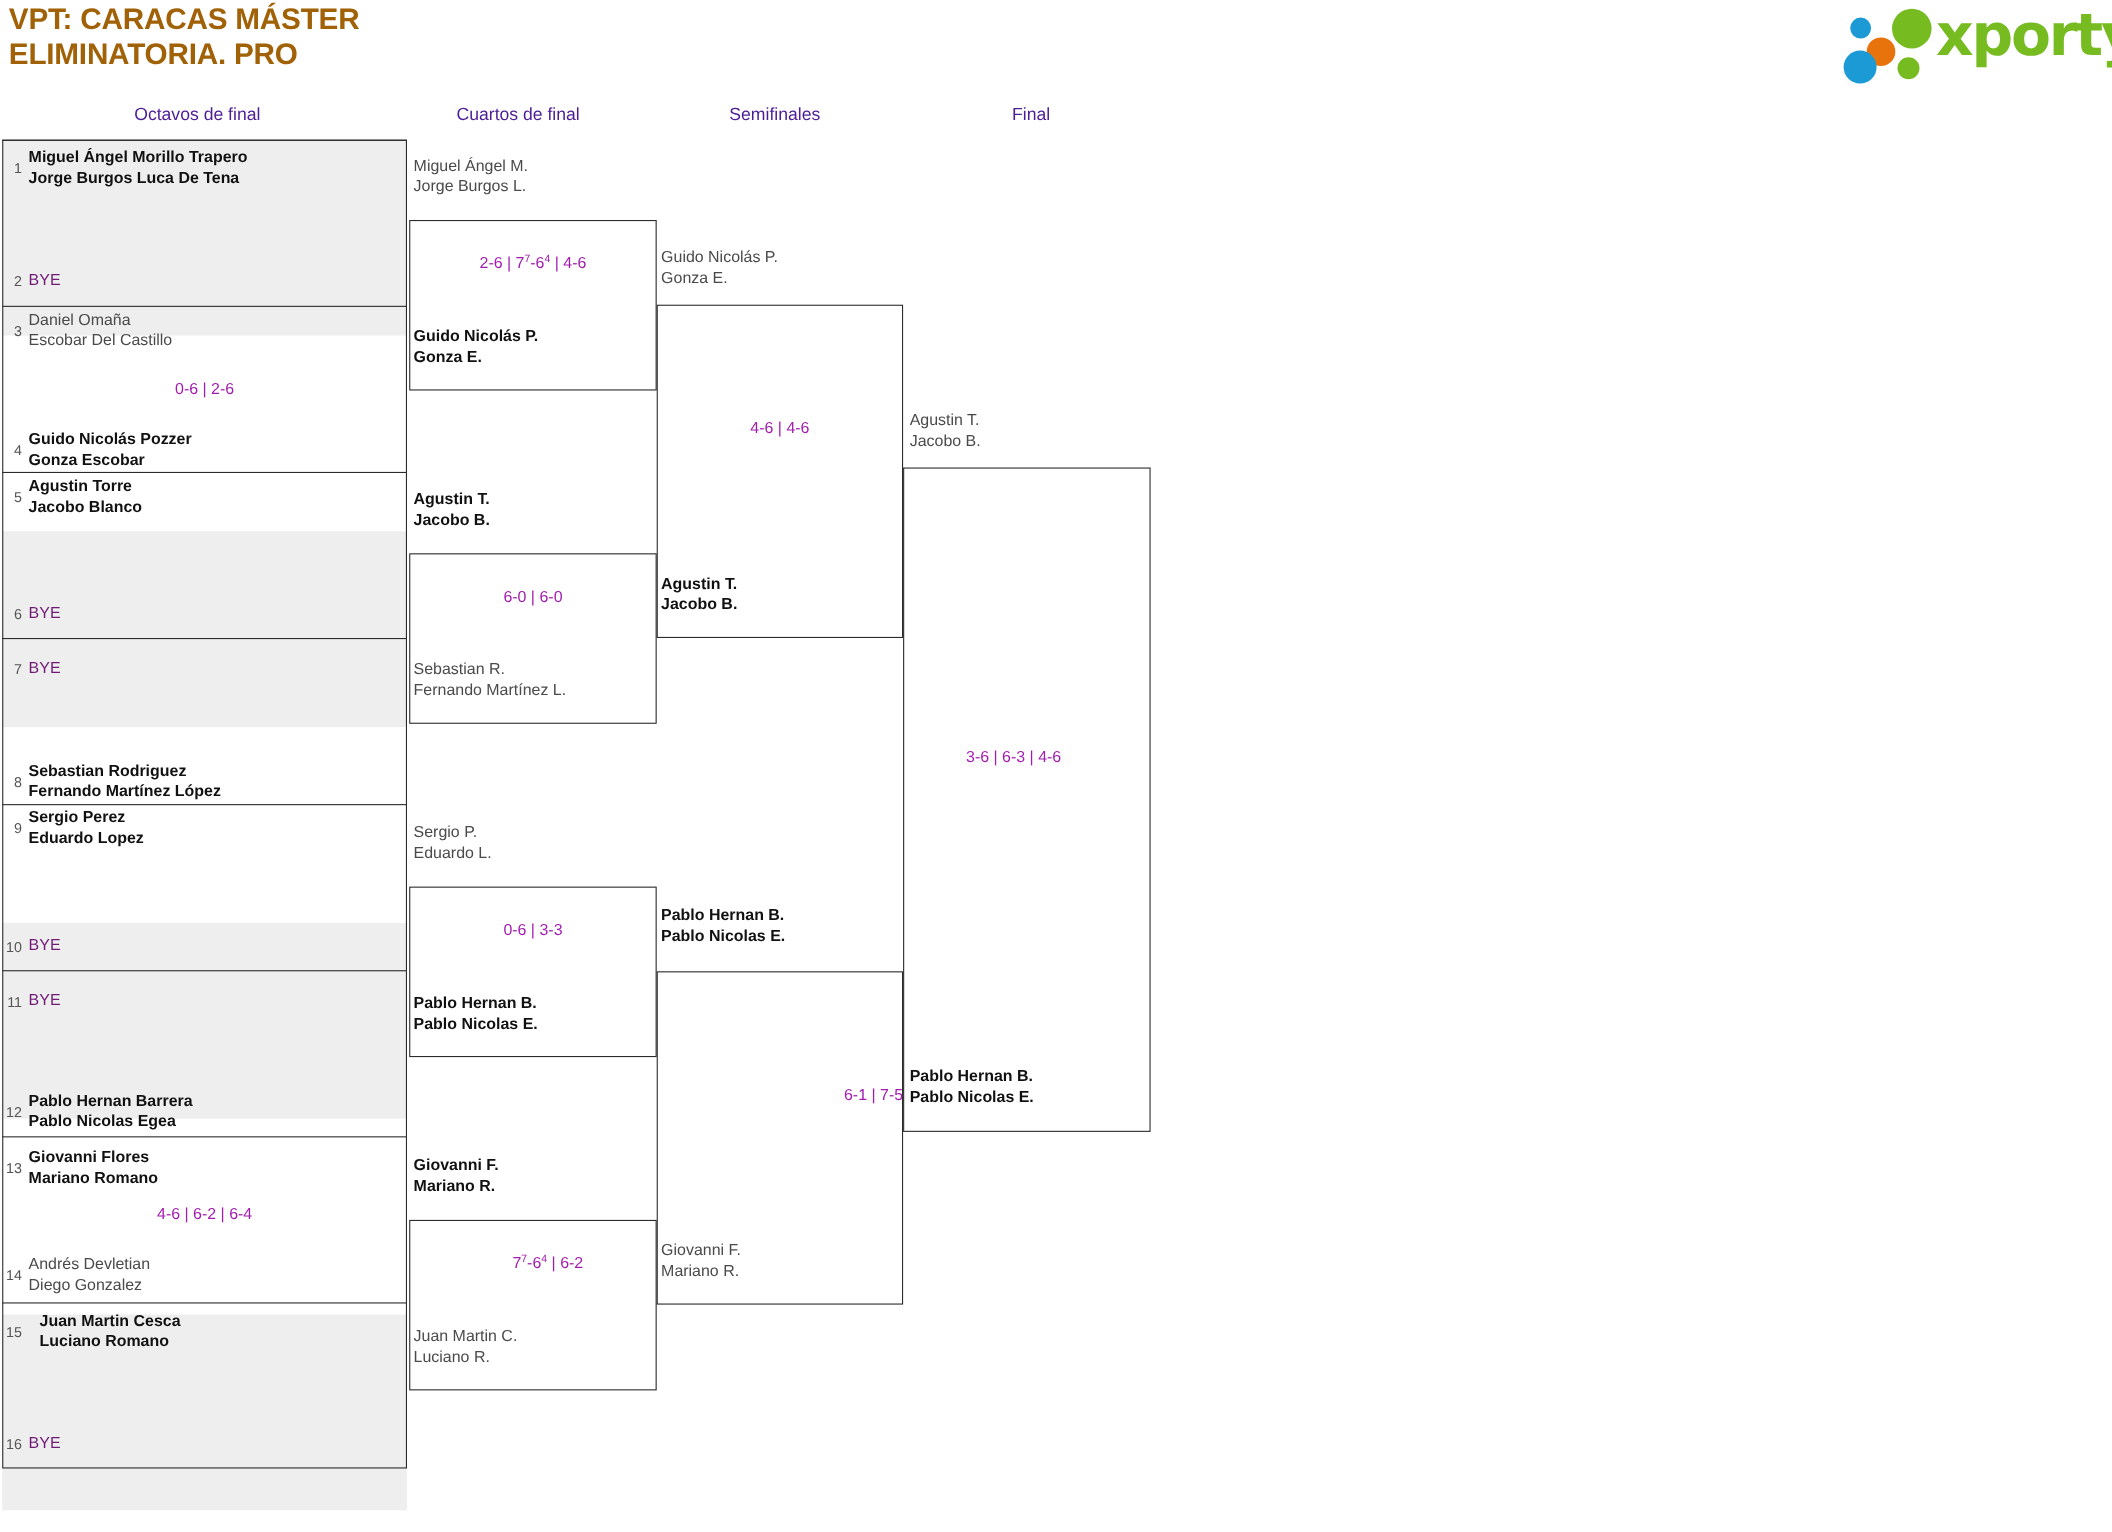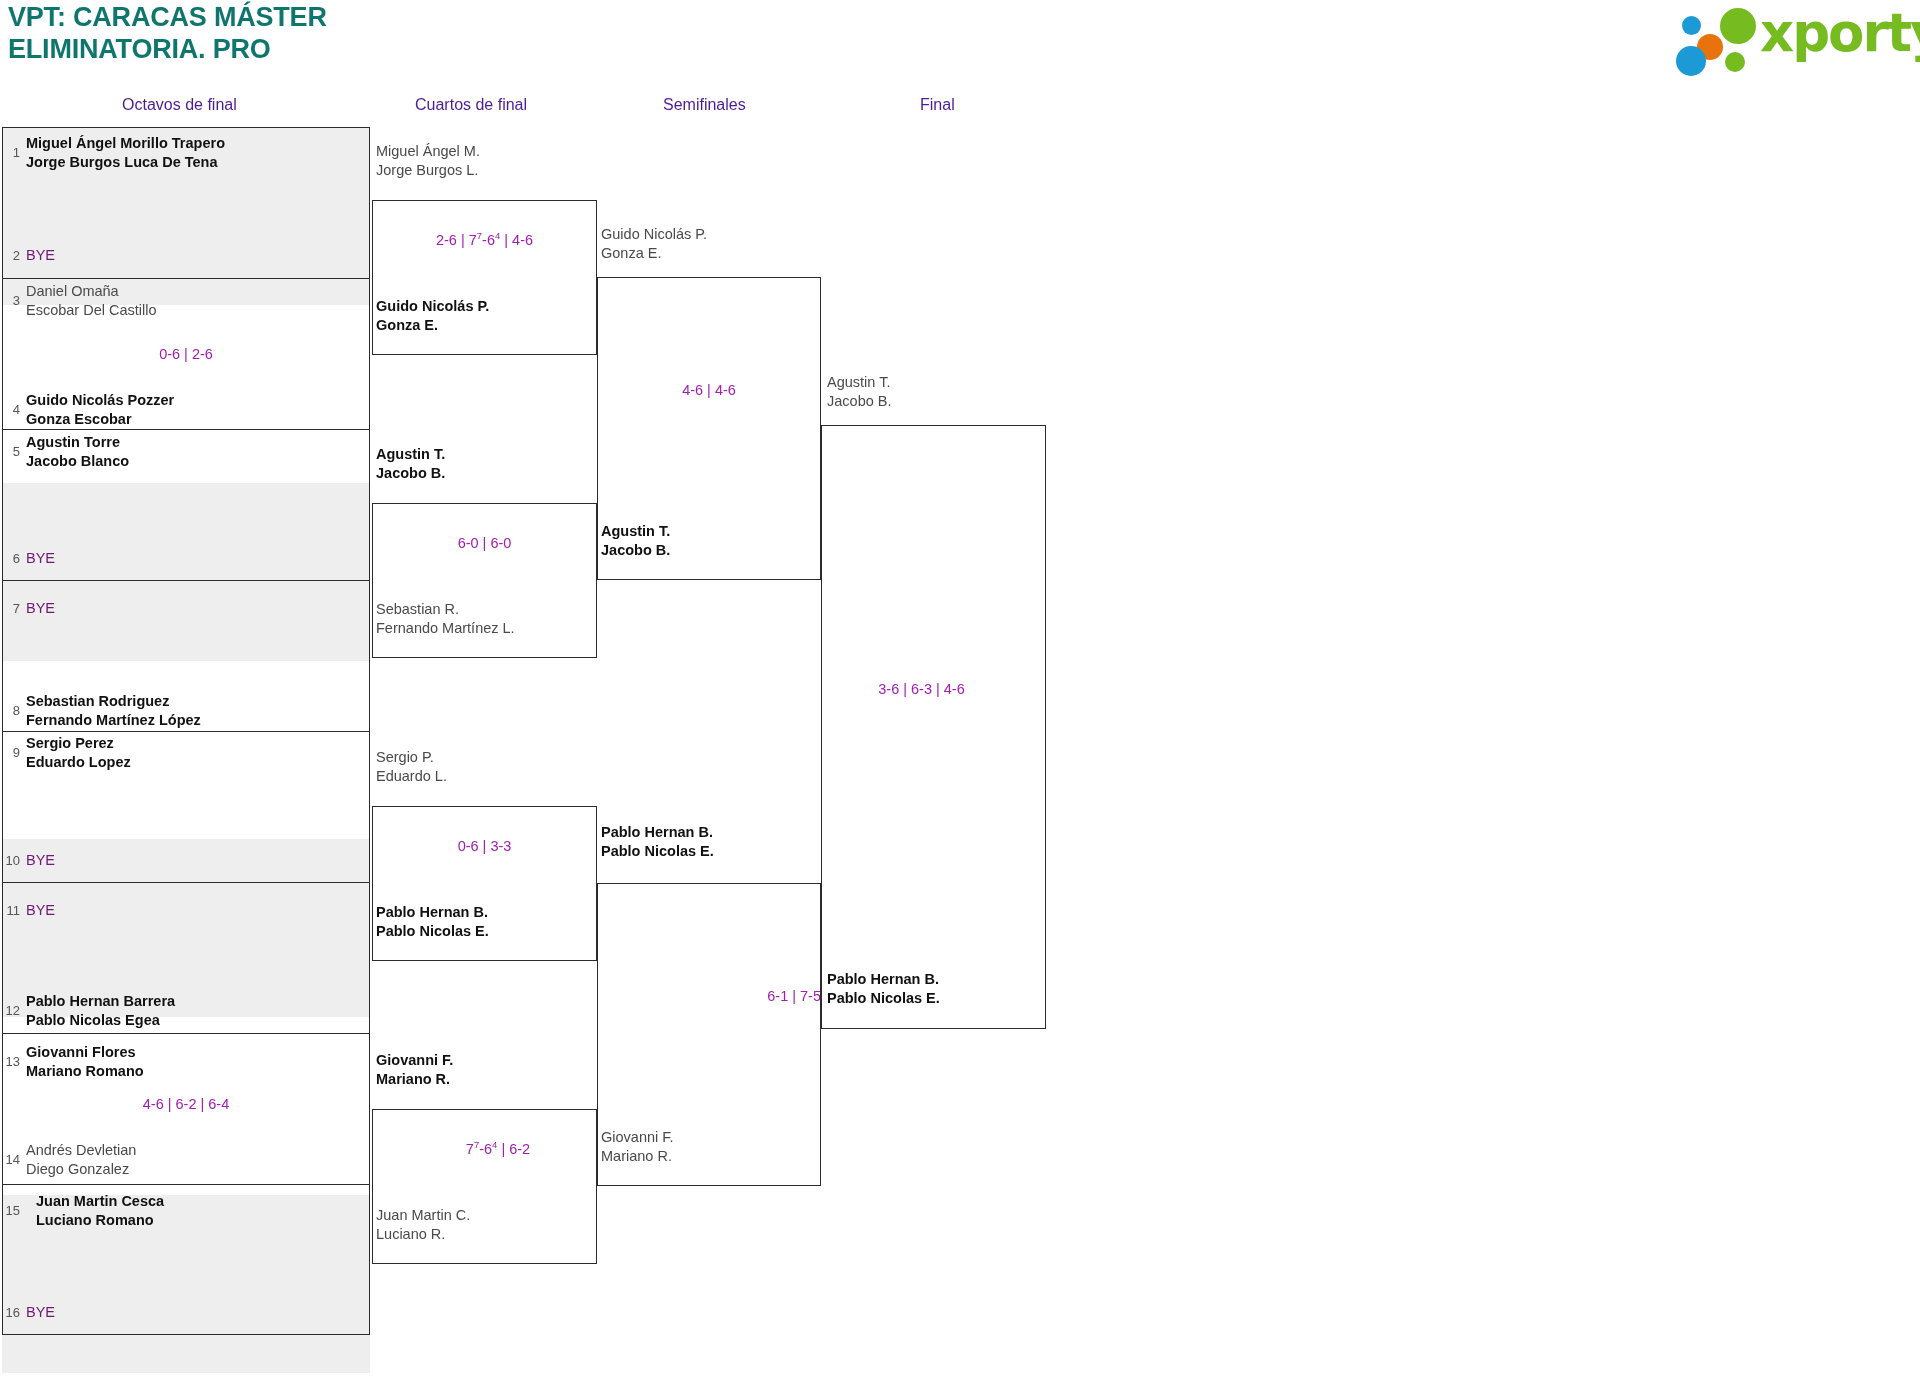--- a/index.html
+++ b/index.html
@@ -19,21 +19,21 @@
   
   #header { position: absolute; left: 0; top: 0; width: 1920px; height: 95px; }
   #tournament-title {
     position: absolute;
     left: 8px;
     top: 2px;
     font-size: 27px;
     font-weight: bold;
     line-height: 1.18;
     letter-spacing: -0.2px;
-    color: #0f766e;
+    color: #a16207;
     white-space: pre-line;
   }
   #brand-logo {
     position: absolute;
     right: 22px;
     top: 6px;
     width: 222px;
     height: 60px;
   }
   #brand-logo .logo-word {

